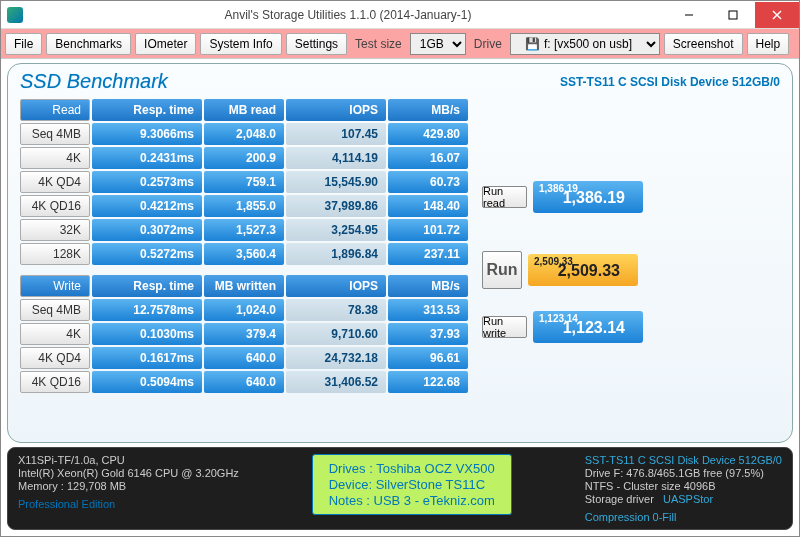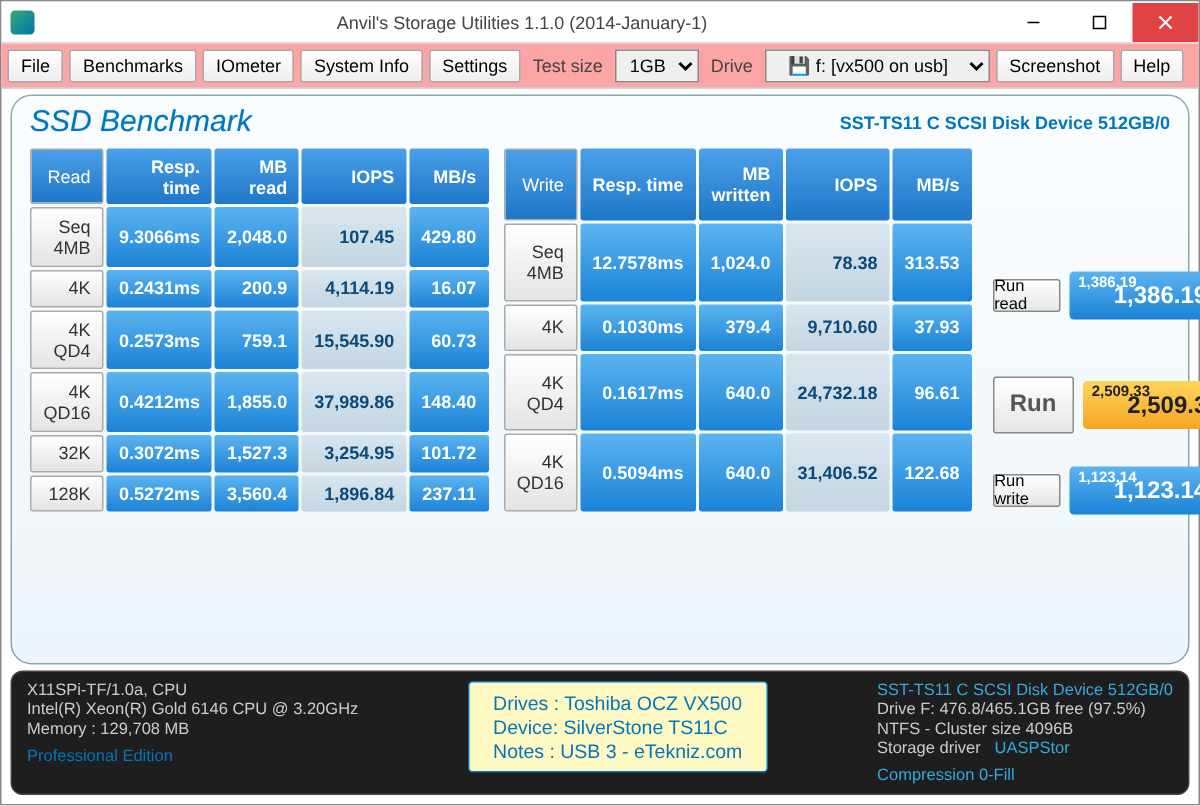--- a/index.html
+++ b/index.html
@@ -14,36 +14,36 @@
   .winbtn svg { width:10px; height:10px; }
   .menubar { height:30px; background:#fca5a5; border-bottom:1px solid #ccc; display:flex; align-items:center; padding:0 4px; gap:4px; font-size:12px; }
   .mbtn { padding:3px 8px; border:1px solid #aaa; background:linear-gradient(#fff,#eee); border-radius:2px; cursor:default; }
   .mlabel { padding:0 4px; color:#444; }
   .msel { height:22px; font-size:12px; border:1px solid #888;text-align:center; }
   .bench { flex:1; margin:4px 6px 4px 6px; border:1px solid #8aa; border-radius:14px; background:linear-gradient(#fafdff,#eef5fa); padding:6px 10px 4px 10px; display:flex; flex-direction:column; }
   .bench-head { display:flex; justify-content:space-between; align-items:center; padding:0 2px 4px 2px; }
   .bench-title { color:#07b; font-size:20px; font-style:italic; font-weight:500; text-shadow:0 0 1px #9cf; }
   .dev { color:#07b; font-weight:bold; font-size:12px; }
   .grid { display:flex; gap:12px; }
-  .tables { display:flex; flex-direction:row; gap:6px; }
+  .tables { display:flex; flex-direction:column; gap:6px; }
   table { border-collapse:separate; border-spacing:2px 2px; font-size:12px; }
   th { background:linear-gradient(#4aa1e8,#1e76c8); color:#fff; text-align:right; padding:3px 8px; font-weight:bold; border-radius:2px; }
   th.rowh { background:linear-gradient(#fff,#e4e4e4); color:#333; text-align:right; font-weight:normal; border:1px solid #aaa; width:70px; }
   td.cell { background:linear-gradient(#5bb4f0,#1b82d6); color:#fff; text-align:right; padding:3px 8px; font-weight:bold; border-radius:2px; }
   td.cell.light { background:linear-gradient(#d8e6ef,#c4d6e2); color:#0a4a7a; }
   .sidebar { display:flex; flex-direction:column; gap:4px; padding-top:22px; }
   .row { display:flex; align-items:center; gap:6px; }
   .runbtn { width:45px; height:22px; border:1px solid #888; background:linear-gradient(#fff,#e6e6e6); border-radius:2px; font-size:11px; display:flex; align-items:center; justify-content:center; cursor:pointer; }
-  .runbig { width:54px; height:38px; border:1px solid #888; background:linear-gradient(#fff,#e6e6e6); font-size:16px; font-weight:bold; color:#555; display:flex; align-items:center; justify-content:center; border-radius:2px; }
+  .runbig { width:40px; height:38px; border:1px solid #888; background:linear-gradient(#fff,#e6e6e6); font-size:16px; font-weight:bold; color:#555; display:flex; align-items:center; justify-content:center; border-radius:2px; }
   .score { position:relative; background:linear-gradient(#5bb4f0,#1b82d6); color:#fff; font-weight:bold; font-size:16px; border-radius:3px; padding:8px 18px 6px 27px; text-align:right; min-width:110px; }
   .score.gold { background:linear-gradient(#ffd45a,#f5a623); color:#222; }
   .score .small { position:absolute; top:2px; left:6px; font-size:10px; font-weight:bold; }
   .footer { margin:0 6px 6px 6px; border:1px solid #444; border-radius:8px; background:#1e1e1e; color:#ccc; font-size:11px; padding:6px 10px; display:flex; justify-content:space-between; align-items:flex-start; gap:10px; }
   .footer .col { display:flex; flex-direction:column; gap:1px; }
-  .footer .notes { background:#fef9c3; color:#07b; border:1px solid #07b; border-radius:3px; padding:6px 16px; font-size:13px; font-weight:500; }
+  .footer .notes { background:#bef264; color:#07b; border:1px solid #07b; border-radius:3px; padding:6px 16px; font-size:13px; font-weight:500; }
   .footer .right { text-align:left; }
   .footer .pro { color:#07b; margin-top:5px; }
   .footer .link { color:#3ad; }
   .footer .hl { color:#3ad; }
   th.col-resp{width:110px}th.col-mb{width:80px}th.col-iops{width:100px}th.col-mbs{width:80px}
 </style>
 </head>
 <body>
 
 <div class="window">

